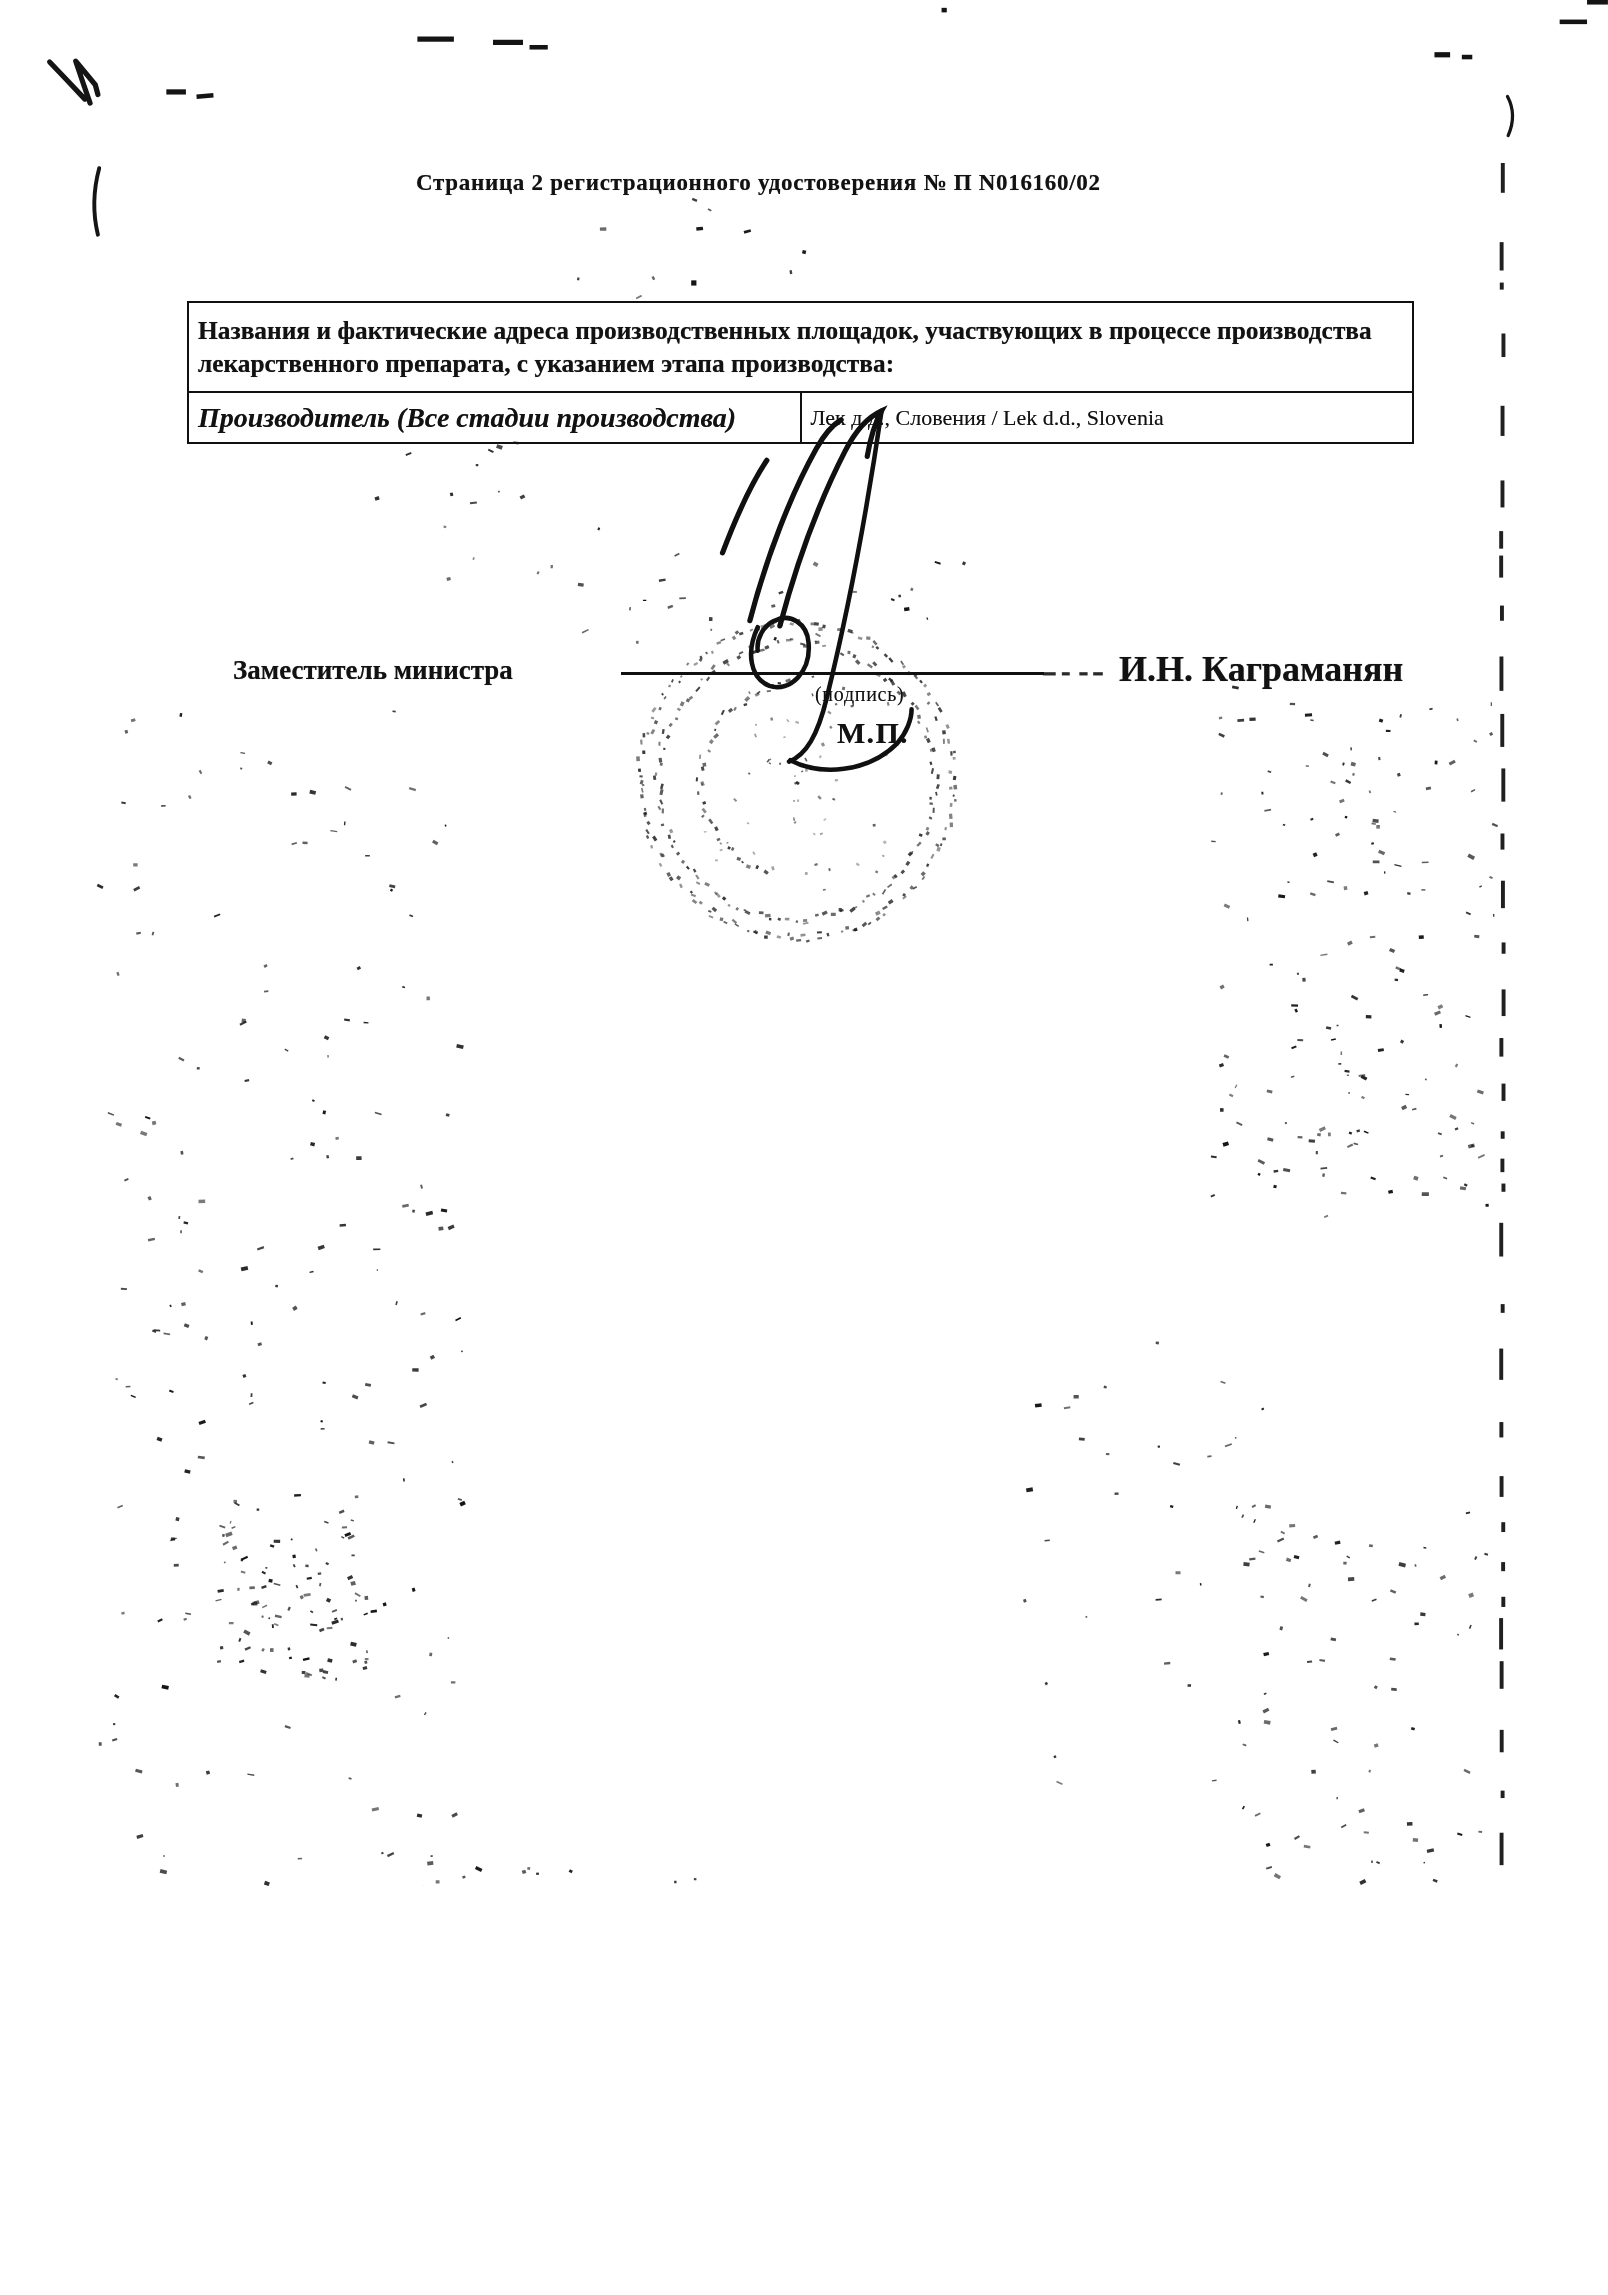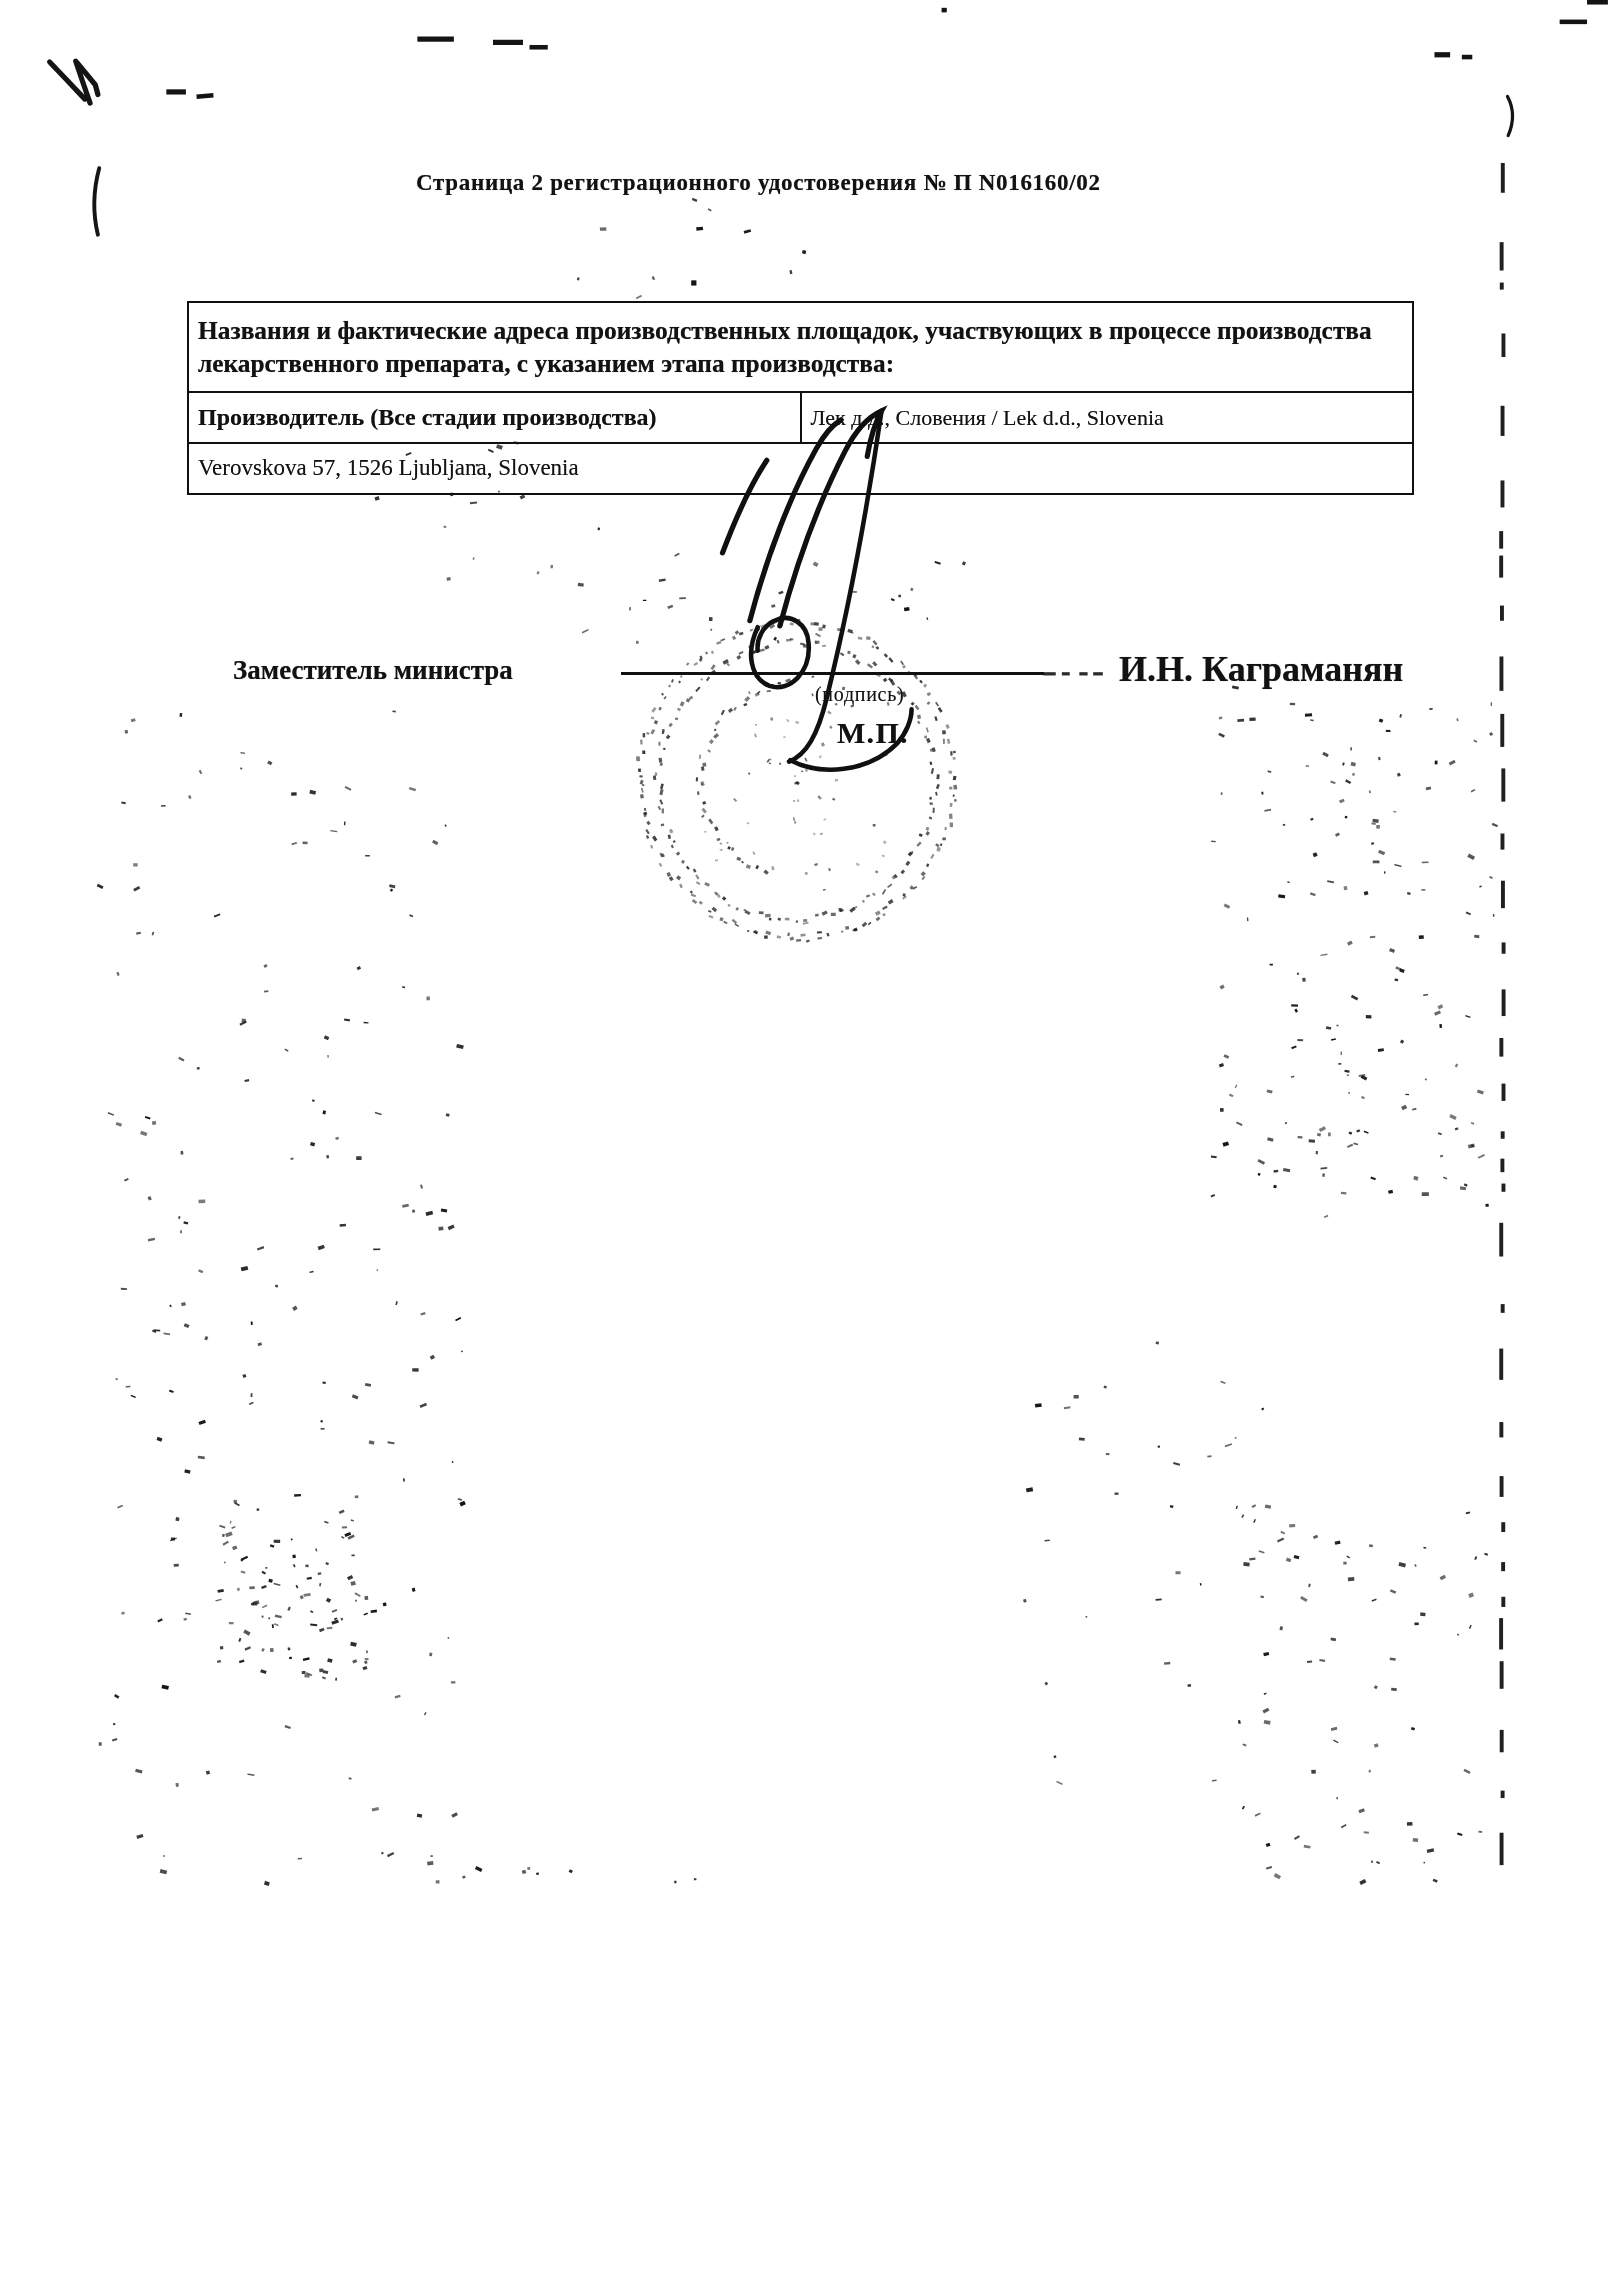--- a/index.html
+++ b/index.html
@@ -19,21 +19,21 @@
   }
   table.prod td{
     border:2.6px solid #101010;vertical-align:middle;
     padding:5.2px 9px;
   }
   td.hdr{
     height:78px;font-size:25.4px;font-weight:700;line-height:1.32;
     padding-right:29px;text-shadow:0 0 0.7px rgba(0,0,0,.6);
   }
   td.producer-label{
-    width:627px;height:38px;font-size:24px;font-weight:600;
+    width:627px;height:38px;font-size:28px;font-style:italic;font-weight:600;
     text-shadow:0 0 0.3px rgba(0,0,0,.5);
   }
   td.producer-value{font-size:22px;font-weight:500;height:38px;text-shadow:0 0 0.3px rgba(0,0,0,.45);}
   td.addr{height:39px;font-size:23px;font-weight:500;text-shadow:0 0 0.3px rgba(0,0,0,.45);}
   .sig-title{
     left:233px;top:655px;font-size:27px;font-weight:700;white-space:nowrap;
     text-shadow:0 0 0.7px rgba(0,0,0,.6);
   }
   .sig-name{
     left:1119px;top:648px;font-size:36px;font-weight:700;white-space:nowrap;
@@ -63,23 +63,20 @@
   <div class="abs doc-header">Страница 2 регистрационного удостоверения № П N016160/02</div>
 
   <table class="prod">
     <tbody>
         <tr>
       <td class="hdr" colspan="2">Названия и фактические адреса производственных площадок, участвующих в процессе производства лекарственного препарата, с указанием этапа производства:</td>
     </tr>
     <tr>
       <td class="producer-label">Производитель (Все стадии производства)</td>
       <td class="producer-value">Лек д.д., Словения / Lek d.d., Slovenia</td>
-    </tr>
-    <tr>
-      <td class="addr" colspan="2">Verovskova 57, 1526 Ljubljana, Slovenia</td>
     </tr>
   </tbody>
     </table>
 
   <div class="abs sig-title">Заместитель министра</div>
   <div class="abs sig-line"></div>
   <div class="abs sig-name">И.Н. Каграманян</div>
   <div class="abs sig-caption">(подпись)</div>
   <div class="abs seal-caption">М.П.</div>
 

